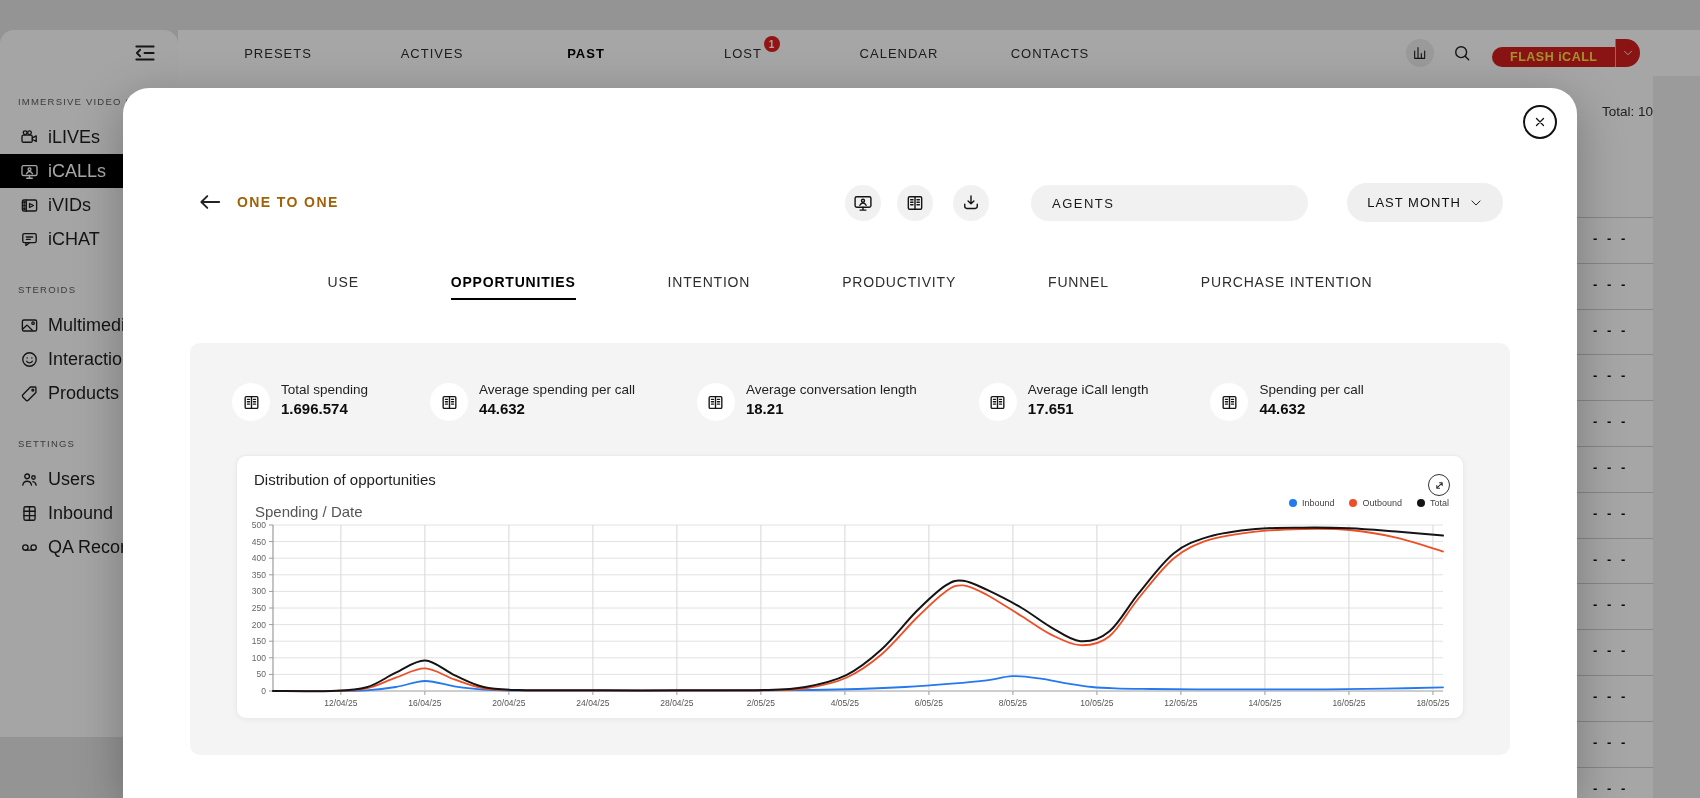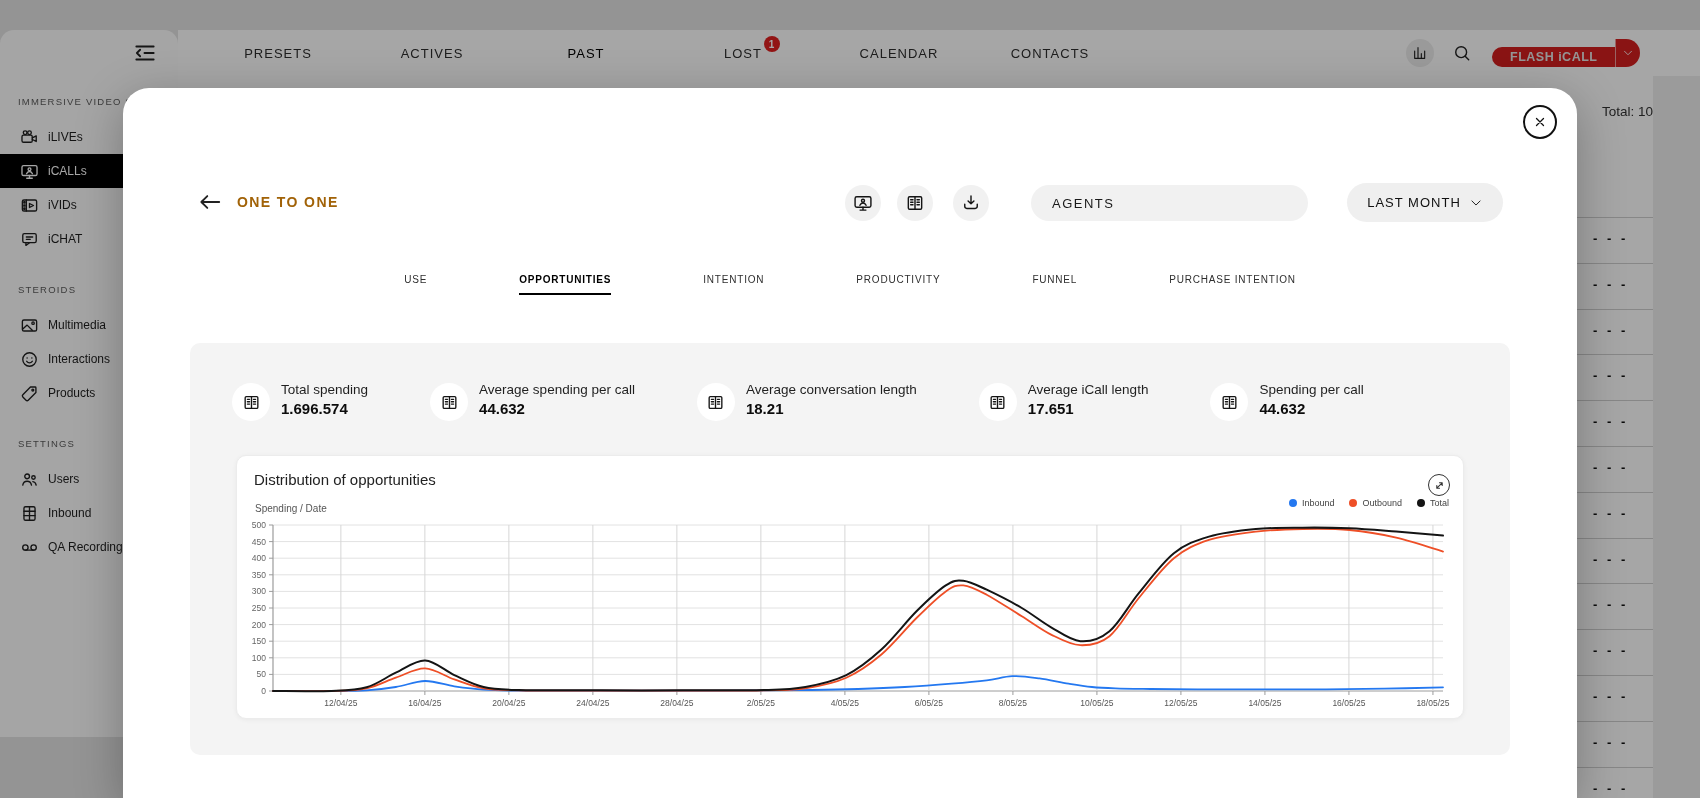--- a/index.html
+++ b/index.html
@@ -5,43 +5,43 @@
   html,body{margin:0;padding:0;background:#cfcfcf;}
   .stage{position:relative;width:1700px;height:798px;overflow:hidden;background:#e3e3e3;
          font-family:"Liberation Sans",sans-serif;color:#1a1a1a;}
 
   
   .main-panel{position:absolute;left:178px;top:30px;right:0;bottom:0;background:#fff;}
   .gutter{position:absolute;left:1653px;top:76px;right:0;bottom:0;background:#efefef;}
   .navband{position:absolute;left:178px;top:30px;width:1522px;height:46px;background:#fff;}
   .nav-item{position:absolute;top:0;height:46px;display:flex;align-items:center;transform:translateX(-50%);
             font-size:13px;letter-spacing:1px;color:#2e2e2e;cursor:pointer;white-space:nowrap;}
-  .nav-item.active{font-weight:normal;color:#000;}
+  .nav-item.active{font-weight:bold;color:#000;}
   .nav-badge{position:absolute;top:6px;right:-18px;width:16px;height:16px;border-radius:50%;
              background:#e02020;color:#fff;font-size:10px;font-weight:bold;display:flex;align-items:center;justify-content:center;}
   .icon-circle-btn{position:absolute;top:9px;width:28px;height:28px;border-radius:50%;background:#ededed;
                    display:flex;align-items:center;justify-content:center;color:#222;cursor:pointer;}
   .plain-icon-btn{position:absolute;top:13px;width:20px;height:20px;color:#222;cursor:pointer;}
   .flash-btn{position:absolute;left:1314px;top:9px;height:28px;display:flex;cursor:pointer;}
-  .flash-main{background:#d51f1f;color:#e5e5e5;font-size:12.5px;font-weight:bold;letter-spacing:.5px;
+  .flash-main{background:#d51f1f;color:#fde047;font-size:12.5px;font-weight:bold;letter-spacing:.5px;
               display:flex;align-items:center;padding:0 18px;border-radius:14px 0 0 14px;margin-top:8px;}
   .flash-caret{background:#d51f1f;border-left:1.5px solid rgba(255,255,255,.55);width:24px;border-radius:0 14px 14px 0;
                display:flex;align-items:center;justify-content:center;color:#fff;}
 
   .total-label{position:absolute;right:47px;top:104px;font-size:13.5px;color:#333;}
   .bg-rows{position:absolute;left:178px;top:217px;width:1475px;height:581px;}
   .bg-row{position:relative;width:100%;height:45.8px;border-top:1px solid #cfcfcf;box-sizing:border-box;}
   .bg-row .dots{position:absolute;left:1415px;top:13px;font-size:13px;font-weight:bold;letter-spacing:3px;color:#111;}
 
   
   .sidebar{position:absolute;left:0;top:30px;width:178px;height:707px;background:#fdfdfd;border-radius:14px 14px 0 0;}
   .collapse-btn{position:absolute;left:132px;top:10px;width:26px;height:26px;color:#222;cursor:pointer;}
   .sb-sections{position:absolute;left:0;top:0;width:100%;padding-top:66px;}
   .sb-label{height:14px;margin:0 0 10px 18px;font-size:9.5px;letter-spacing:1.2px;color:#5c5c5c;white-space:nowrap;overflow:hidden;}
-  .sb-item{height:34px;display:flex;align-items:center;padding-left:20px;gap:9px;font-size:12px;color:#1f1f1f;
+  .sb-item{height:34px;display:flex;align-items:center;padding-left:20px;gap:9px;font-size:18px;color:#1f1f1f;
            cursor:pointer;white-space:nowrap;}
   .sb-item .ic{width:19px;height:19px;flex:0 0 19px;color:#1f1f1f;}
   .sb-item.active{background:#000;color:#fff;}
   .sb-item.active .ic{color:#fff;}
   .sb-gap{height:28px;}
 
   
   .overlay{position:absolute;inset:0;background:rgba(0,0,0,.35);z-index:40;}
   .modal{position:absolute;left:123px;top:88px;width:1454px;height:710px;background:#fff;z-index:50;
          border-radius:26px 26px 0 0;box-shadow:0 12px 48px rgba(0,0,0,.28);}
@@ -55,35 +55,35 @@
   .tool-circle .ic{width:20px;height:20px;}
   .agents-pill{position:absolute;left:908px;top:97px;width:277px;height:36px;border-radius:18px;background:#f1f1f1;
                display:flex;align-items:center;padding-left:21px;box-sizing:border-box;font-size:13px;
                letter-spacing:1.5px;color:#1a1a1a;cursor:pointer;}
   .period-pill{position:absolute;left:1224px;top:95px;width:156px;height:39px;border-radius:20px;background:#efefef;
                display:flex;align-items:center;justify-content:center;gap:8px;font-size:13px;letter-spacing:1px;
                color:#111;cursor:pointer;}
   .period-pill .ic{width:14px;height:14px;color:#222;}
 
   .tabs{position:absolute;left:0;top:186px;width:100%;display:flex;justify-content:center;gap:92px;}
-  .tab{font-size:10px;letter-spacing:.8px;color:#2e2e2e;padding-bottom:8px;border-bottom:2px solid transparent;cursor:pointer;white-space:nowrap;}
+  .tab{font-size:14px;letter-spacing:.8px;color:#2e2e2e;padding-bottom:8px;border-bottom:2px solid transparent;cursor:pointer;white-space:nowrap;}
   .tab.active{font-weight:bold;color:#000;border-bottom-color:#000;}
 
   .gray-panel{position:absolute;left:67px;top:255px;width:1320px;height:412px;background:#f4f4f4;border-radius:10px;}
   .stats-row{position:absolute;left:0;top:0;width:100%;display:flex;gap:62px;padding:38px 0 0 42px;box-sizing:border-box;}
   .stat{display:flex;gap:11px;align-items:flex-start;}
   .stat .bubble{width:38px;height:38px;border-radius:50%;background:#fff;display:flex;align-items:center;justify-content:center;color:#141414;margin-top:2px;}
   .stat .bubble .ic{width:19px;height:19px;}
   .stat .lab{font-size:13.5px;color:#1f1f1f;line-height:18px;}
   .stat .val{font-size:15px;font-weight:bold;color:#0c0c0c;line-height:20px;}
 
   .chart-card{position:absolute;left:46px;top:112px;width:1228px;height:264px;background:#fff;border-radius:10px;
               border:1px solid #ececec;box-sizing:border-box;box-shadow:0 1px 5px rgba(0,0,0,.05);}
   .chart-title{position:absolute;left:17px;top:15px;font-size:15px;color:#222;}
-  .chart-sub{position:absolute;left:18px;top:47px;font-size:10px;color:#555;}
+  .chart-sub{position:absolute;left:18px;top:47px;font-size:15px;color:#555;}
   .expand-btn{position:absolute;right:13px;top:18px;width:22px;height:22px;border:1.5px solid #333;border-radius:50%;
               box-sizing:border-box;display:flex;align-items:center;justify-content:center;color:#333;cursor:pointer;}
   .legend{position:absolute;right:14px;top:42px;display:flex;gap:15px;align-items:center;}
   .legend .li{display:flex;align-items:center;gap:5px;font-size:9px;color:#444;}
   .legend .dot{width:8px;height:8px;border-radius:50%;}
   .plot-svg{position:absolute;left:0;top:36px;}
 
   .ic svg,.icon-circle-btn svg,.plain-icon-btn svg,.close-btn svg,.collapse-btn svg,
   .expand-btn svg,.flash-caret svg,.bubble svg{width:100%;height:100%;display:block;}
 </style>

